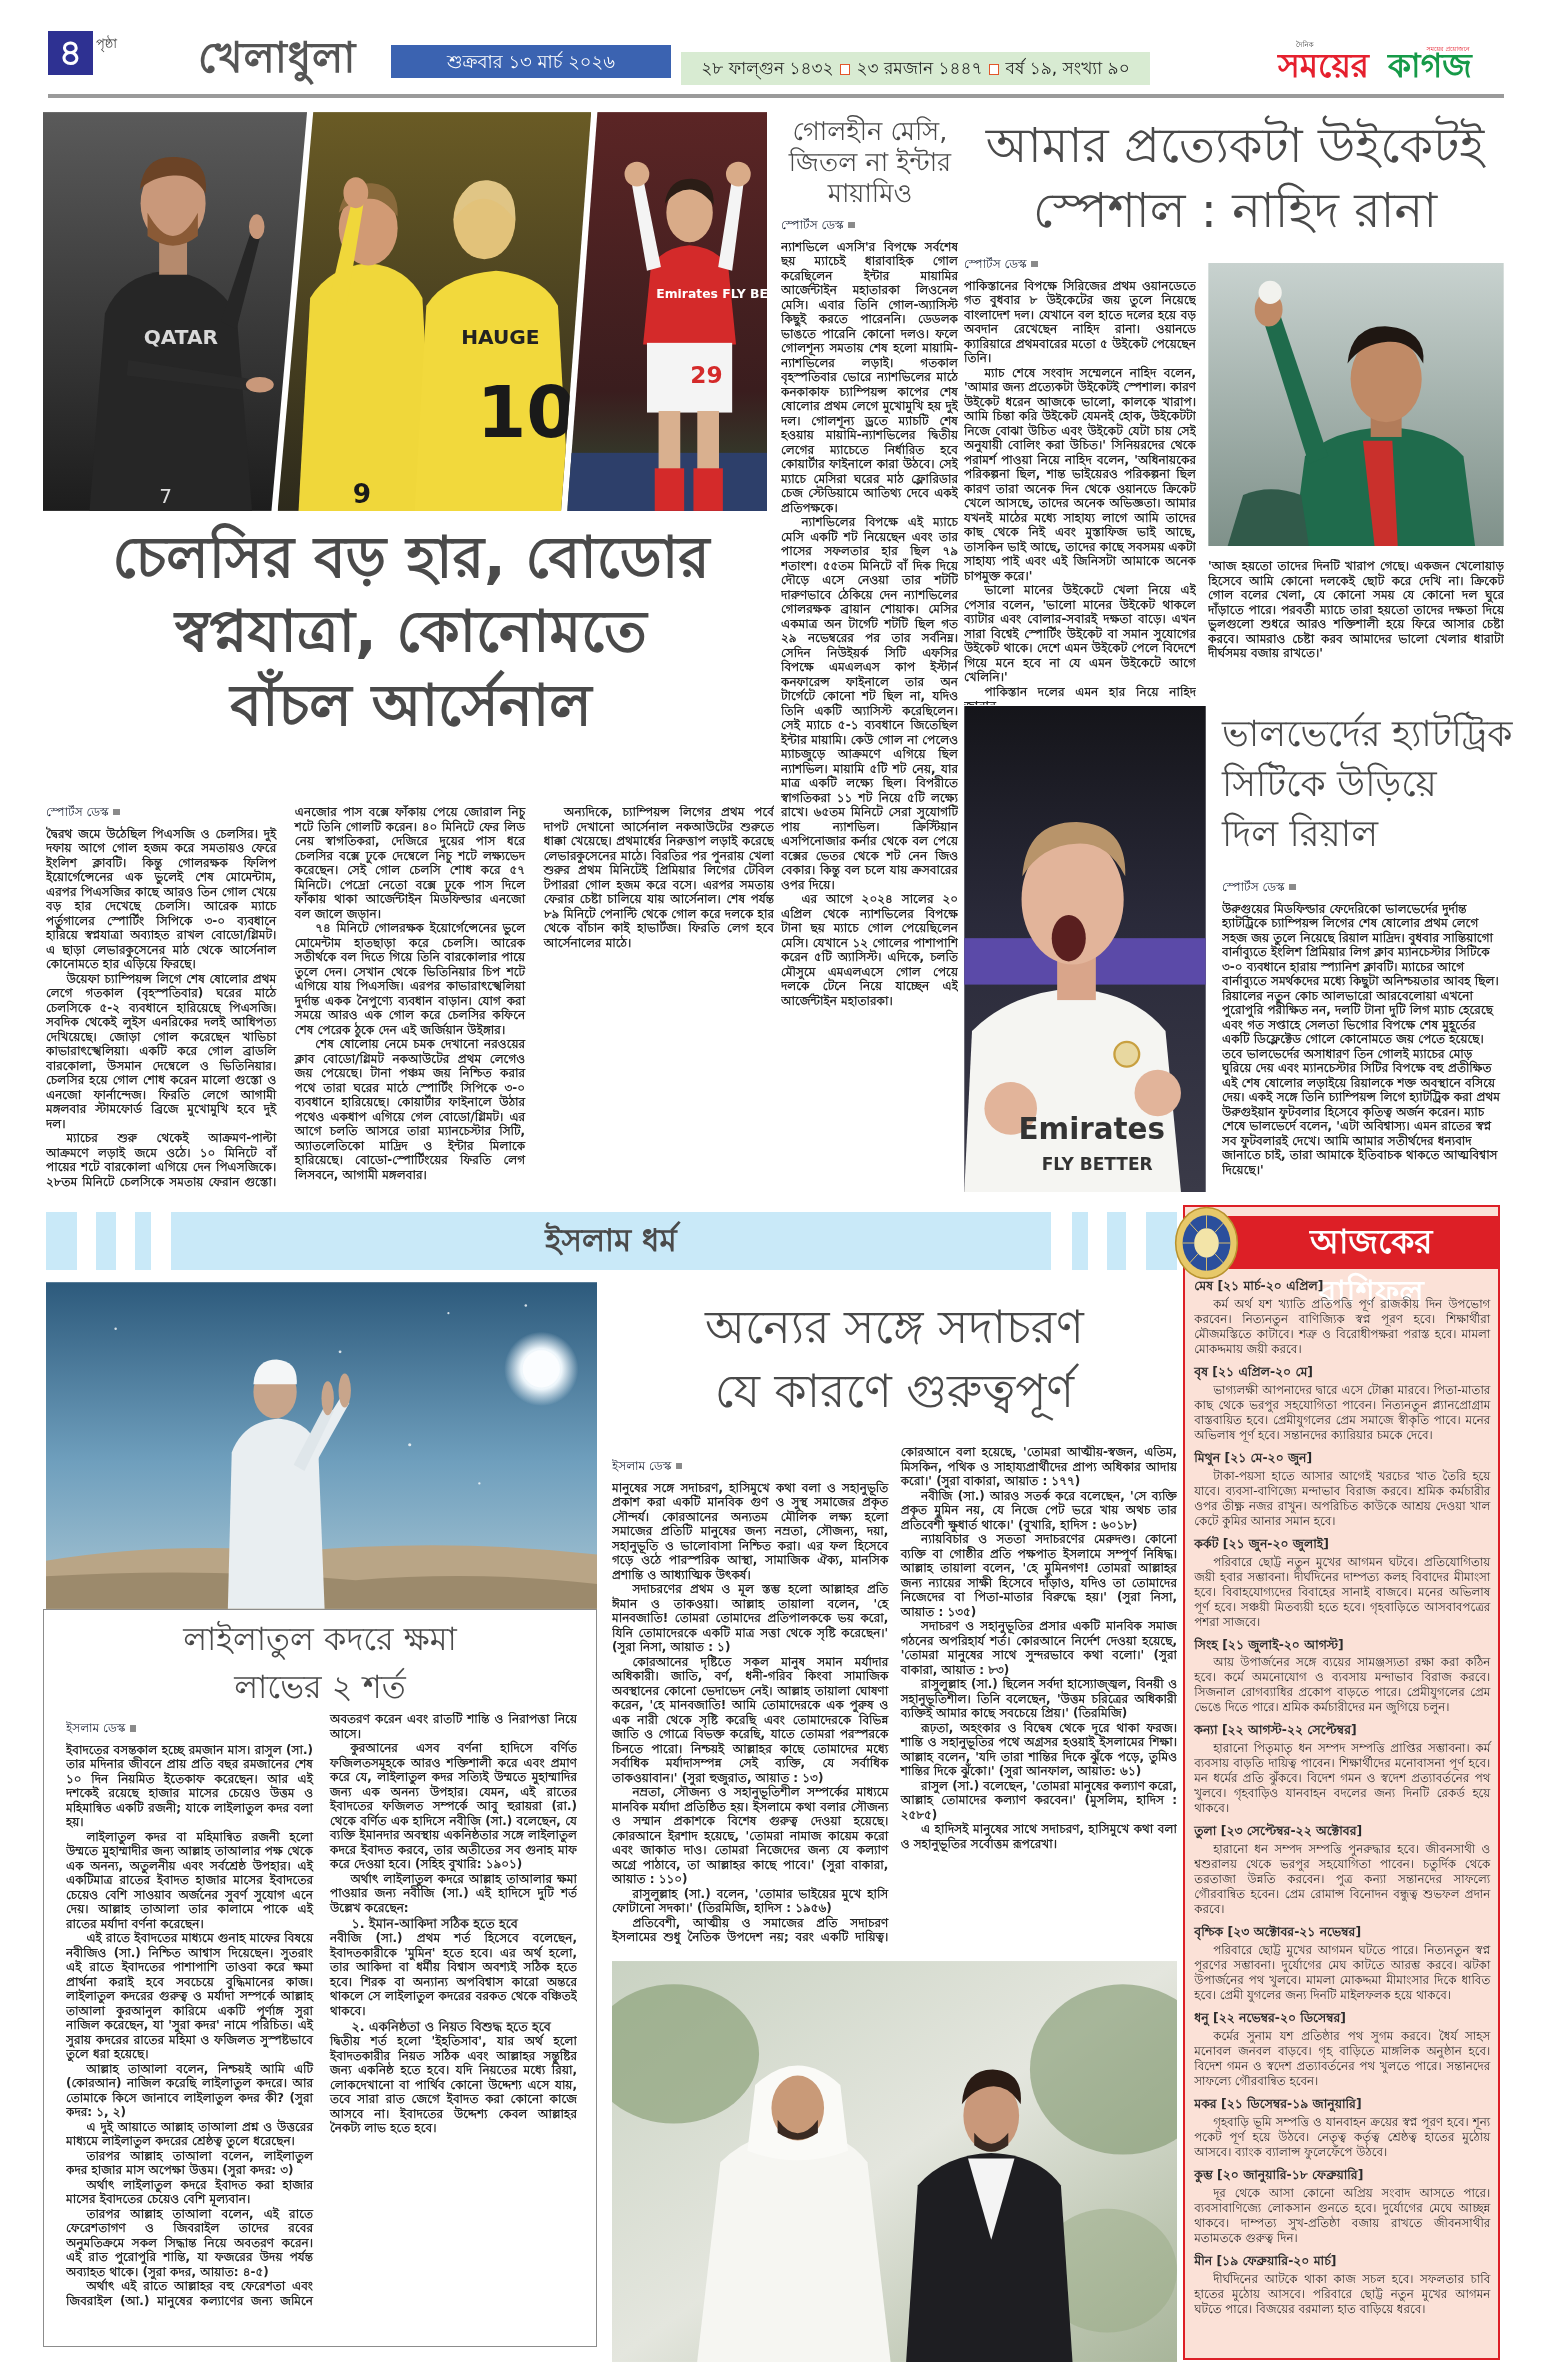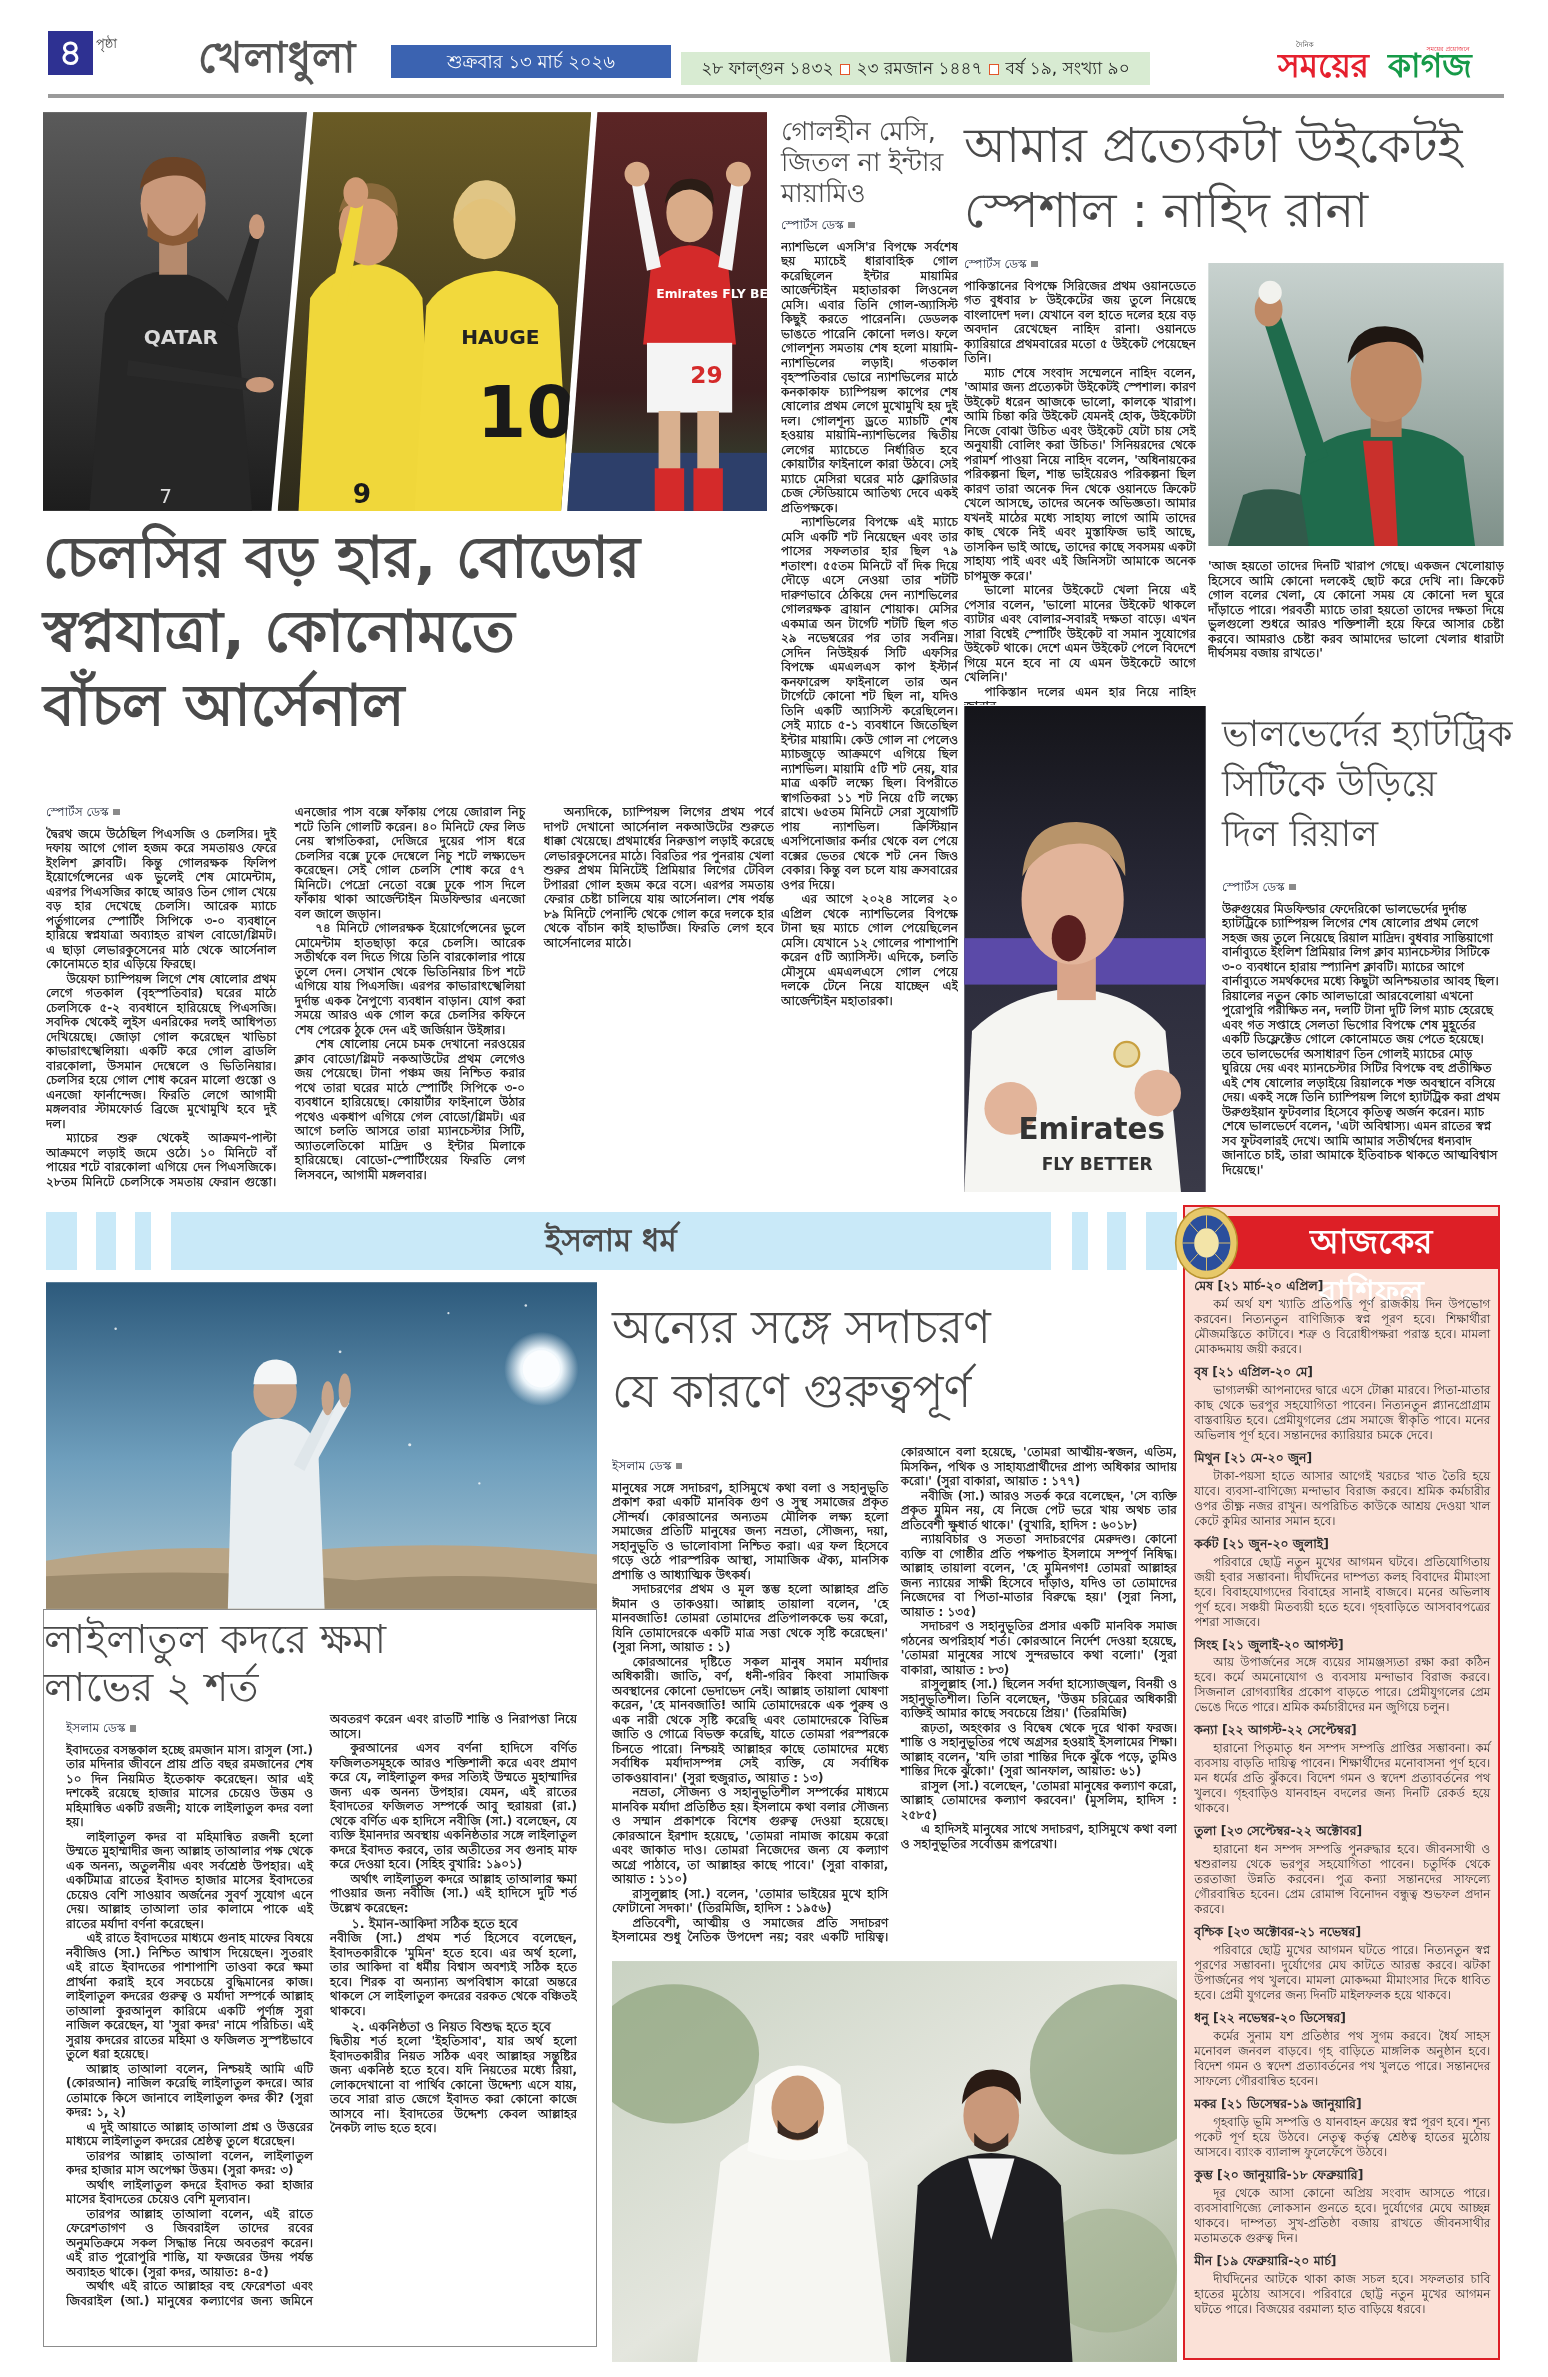--- a/index.html
+++ b/index.html
@@ -12,21 +12,21 @@
   .datebox{left:391px;top:45px;width:280px;height:33px;background:#3b63b1;color:#fff;font-size:18px;line-height:33px;text-align:center;}
   .greenbox{left:681px;top:52px;width:469px;height:33px;background:#d8ebd2;color:#222;font-size:17px;line-height:33px;text-align:center;white-space:nowrap;}
   .sepsq{display:inline-block;width:8.5px;height:9.3px;border:1.5px solid #e2562a;background:#fff;margin:0 6.2px;vertical-align:-0.8px;}
   .logo{left:1278px;top:39px;width:201px;height:46px;}
   .logo .pre{position:absolute;left:18px;top:0;font-size:7px;color:#333;}
   .logo .tag{position:absolute;right:9.3px;top:4.6px;font-size:6.2px;color:#e5202e;}
   .logo .w1{position:absolute;left:0;top:7.7px;font-size:33px;font-weight:bold;color:#e5202e;line-height:37px;}
   .logo .w2{position:absolute;left:110px;top:7.7px;font-size:33px;font-weight:bold;color:#169a48;line-height:37px;}
   .rule{left:48px;top:94px;width:1456px;height:3.9px;background:#9a9a9a;}
   
-  .hl{font-weight:bold;color:#4a4a4a;}
+  .hl{font-weight:bold;color:#4a4a4a;text-align:center;}
   .hl span{display:block;white-space:nowrap;}
   
   .body-text{font-size:12px;line-height:14.5px;text-align:justify;overflow:hidden;column-fill:auto;}
   .para{margin:0;text-indent:1.7em;font-weight:bold;}
   .para.first{text-indent:0;}
   .byline{font-size:12px;margin:0 0 7px 0;color:#0f172a;}
   .sq{display:inline-block;width:6.2px;height:6.2px;background:#8a8a8a;margin-left:4.6px;vertical-align:0.8px;}
   .subhead{margin:1.5px 0 0 0;text-indent:1.7em;font-weight:bold;font-size:12.7px;}
   
   .band{left:46px;top:1212px;width:1131px;height:58px;background:
@@ -315,21 +315,21 @@
     <path d="M214,205 Q240,240 266,205 L266,222 Q240,240 214,222Z" fill="#3a2a22"></path>
     <path d="M380,518 L395,290 Q430,250 490,248 Q550,250 580,290 L595,518Z" fill="#1e1e22"></path>
     <path d="M460,255 L490,360 L520,255Z" fill="#f4f4f4"></path>
     <ellipse cx="490" cy="200" rx="36" ry="46" fill="#c9987a"></ellipse>
     <path d="M452,185 Q455,140 492,140 Q532,142 528,185 Q512,160 490,162 Q468,164 452,185Z" fill="#2a1b14"></path>
     <path d="M468,222 Q490,250 512,222 L512,238 Q490,255 468,238Z" fill="#3a2a22"></path>
   </svg>
 </div>
 
 <div class="abs lbox">
-  <div class="abs hl" style="left:0;top:4.6px;width:552px;font-size:40px;line-height:48px;font-weight:normal;">
+  <div class="abs hl" style="left:0;top:4.6px;width:552px;font-size:32px;line-height:48px;font-weight:normal;">
     <span>লাইলাতুল কদরে ক্ষমা</span>
     <span>লাভের ২ শর্ত</span>
   </div>
   <div class="abs body-text" style="left:22px;top:102px;width:511px;height:620px;column-count:2;column-gap:17px;">
     <p class="byline" style="margin-top:9.3px;"><span>ইসলাম ডেস্ক</span><span class="sq"></span></p>
     <p class="para first">ইবাদতের বসন্তকাল হচ্ছে রমজান মাস। রাসুল (সা.) তার মদিনার জীবনে প্রায় প্রতি বছর রমজানের শেষ ১০ দিন নিয়মিত ইতেকাফ করেছেন। আর এই দশকেই রয়েছে হাজার মাসের চেয়েও উত্তম ও মহিমান্বিত একটি রজনী; যাকে লাইলাতুল কদর বলা হয়।</p>
     <p class="para">লাইলাতুল কদর বা মহিমান্বিত রজনী হলো উম্মতে মুহাম্মাদীর জন্য আল্লাহ তাআলার পক্ষ থেকে এক অনন্য, অতুলনীয় এবং সর্বশ্রেষ্ঠ উপহার। এই একটিমাত্র রাতের ইবাদত হাজার মাসের ইবাদতের চেয়েও বেশি সাওয়াব অর্জনের সুবর্ণ সুযোগ এনে দেয়। আল্লাহ তাআলা তার কালামে পাকে এই রাতের মর্যাদা বর্ণনা করেছেন।</p>
     <p class="para">এই রাতে ইবাদতের মাধ্যমে গুনাহ মাফের বিষয়ে নবীজিও (সা.) নিশ্চিত আশ্বাস দিয়েছেন। সুতরাং এই রাতে ইবাদতের পাশাপাশি তাওবা করে ক্ষমা প্রার্থনা করাই হবে সবচেয়ে বুদ্ধিমানের কাজ। লাইলাতুল কদরের গুরুত্ব ও মর্যাদা সম্পর্কে আল্লাহ তাআলা কুরআনুল কারিমে একটি পূর্ণাঙ্গ সুরা নাজিল করেছেন, যা 'সুরা কদর' নামে পরিচিত। এই সুরায় কদরের রাতের মহিমা ও ফজিলত সুস্পষ্টভাবে তুলে ধরা হয়েছে।</p>
     <p class="para">আল্লাহ তাআলা বলেন, নিশ্চয়ই আমি এটি (কোরআন) নাজিল করেছি লাইলাতুল কদরে। আর তোমাকে কিসে জানাবে লাইলাতুল কদর কী? (সুরা কদর: ১, ২)</p>
     <p class="para">এ দুই আয়াতে আল্লাহ তাআলা প্রশ্ন ও উত্তরের মাধ্যমে লাইলাতুল কদরের শ্রেষ্ঠত্ব তুলে ধরেছেন।</p>

